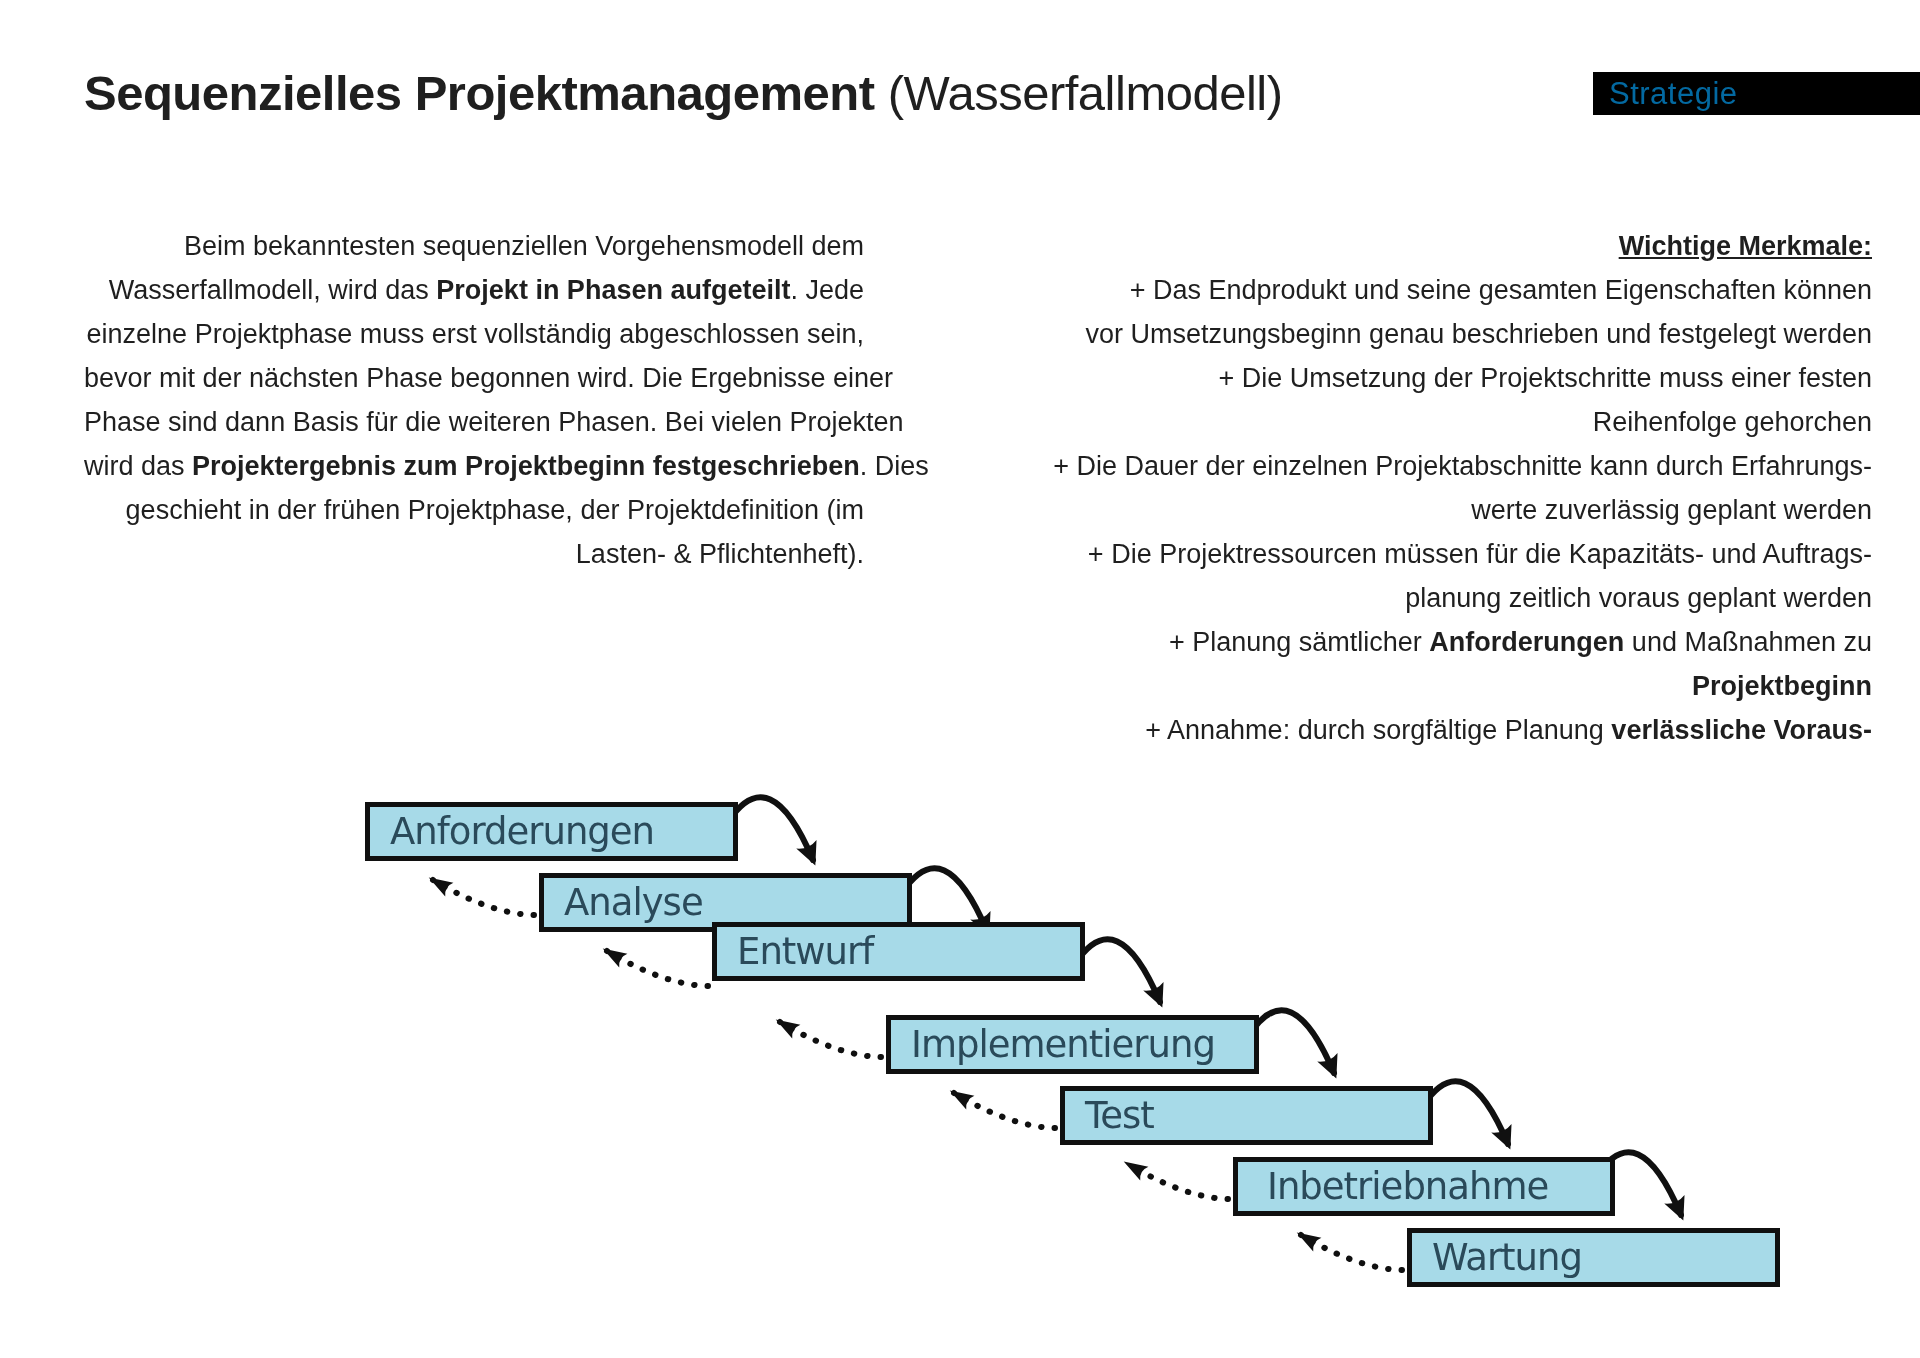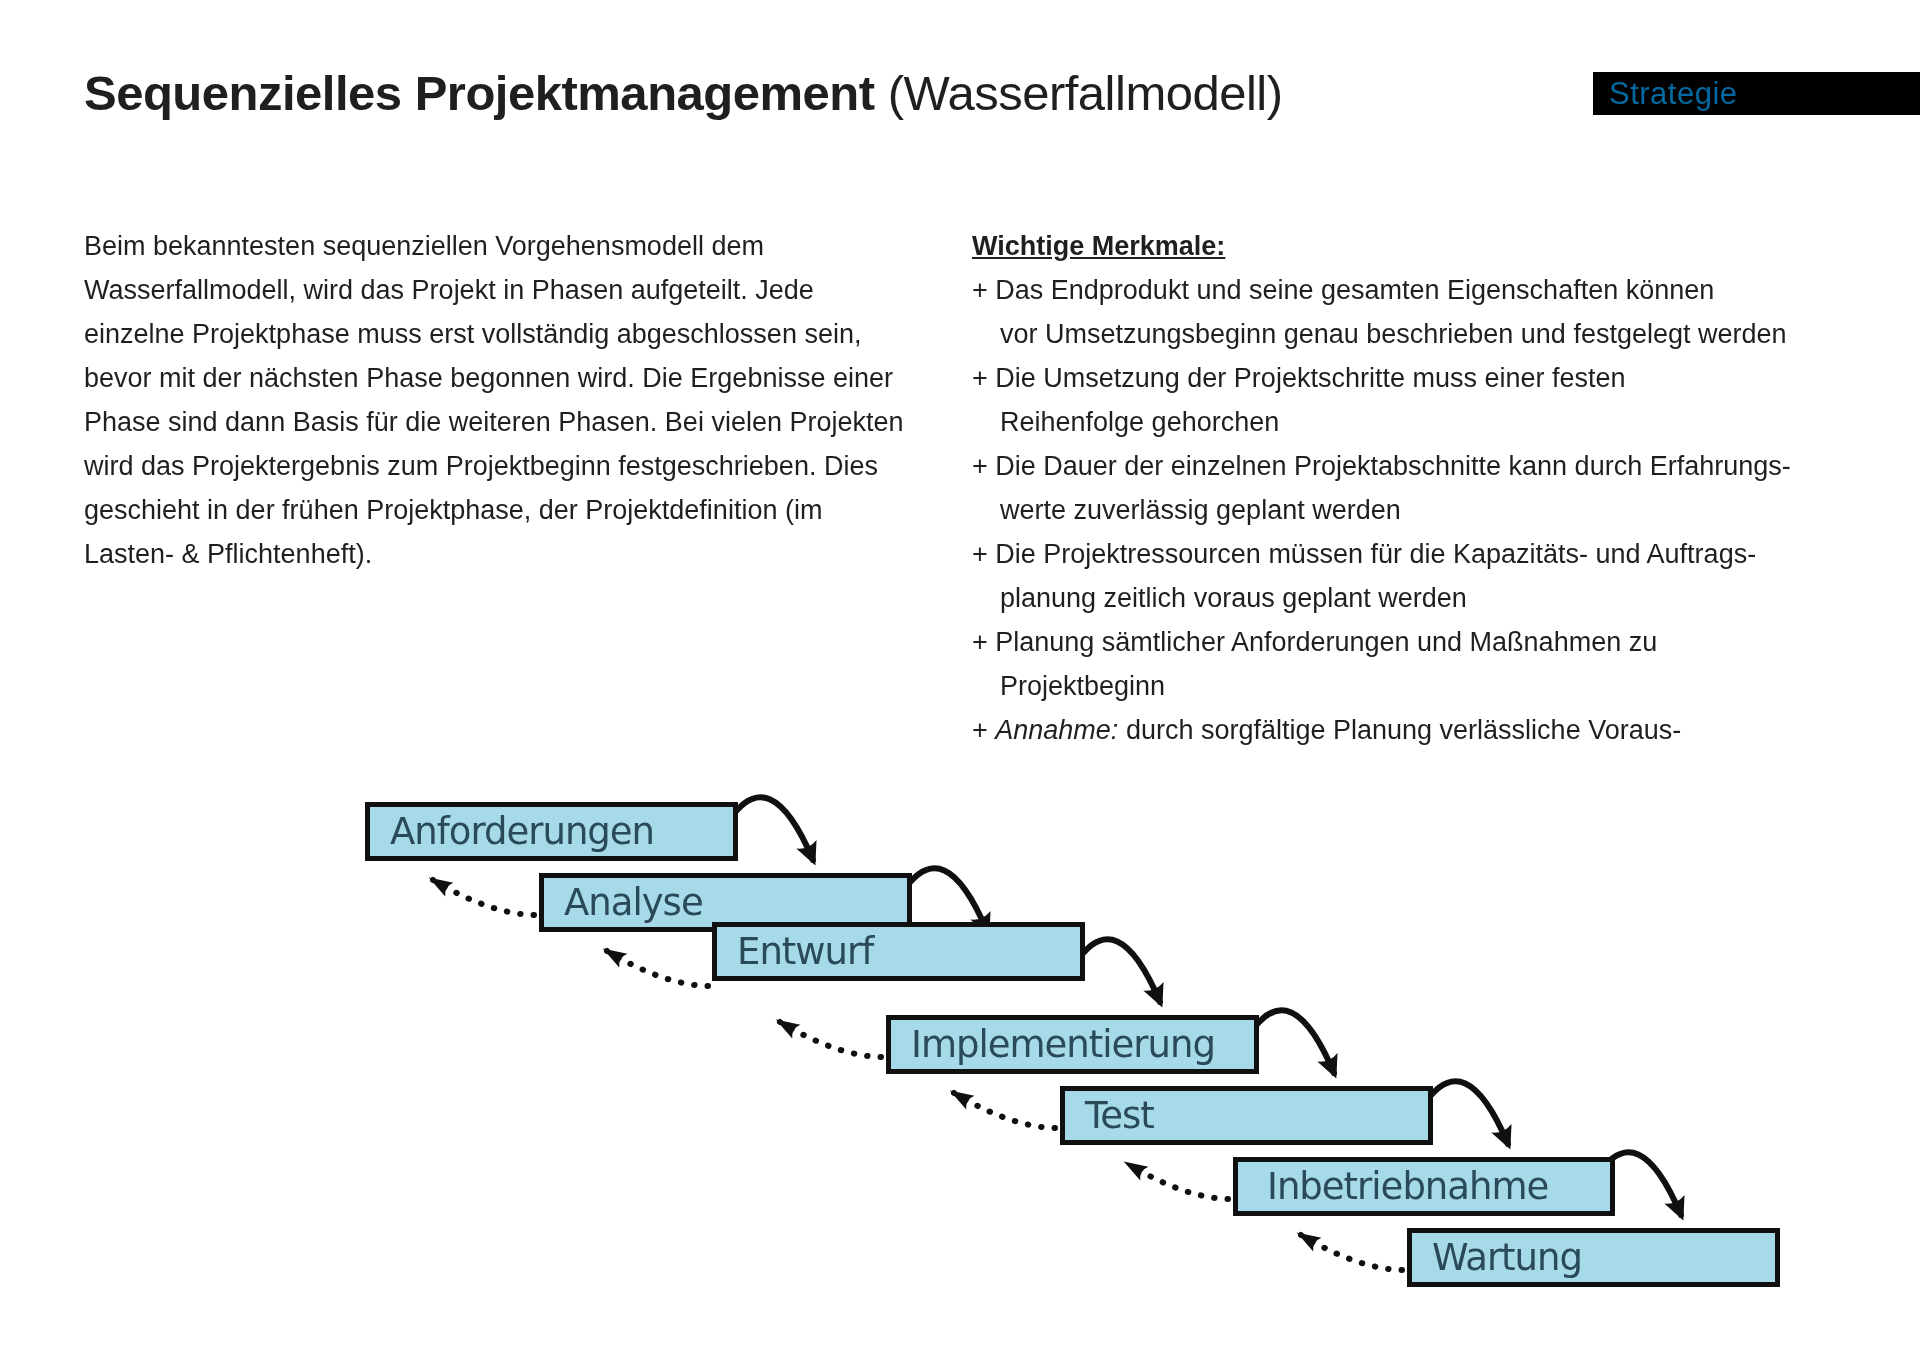--- a/index.html
+++ b/index.html
@@ -20,27 +20,27 @@
   #title .t-bold{font-weight:700;}
   #title .t-reg{font-weight:400;}
   #badge{
     position:absolute;left:1593px;top:72px;right:0;height:43px;
     background:#000000;color:#0369a1;
     display:flex;align-items:center;
     padding-left:16px;
     font-size:31px;font-weight:400;letter-spacing:0.5px;
   }
   
-  .col{position:absolute;font-size:27px;}
+  .col{position:absolute;font-size:27px;text-align:right;}
   #intro{left:84px;top:224px;width:780px;}
   #features{left:972px;top:224px;width:900px;}
   .line{height:44px;line-height:44px;white-space:nowrap;}
   .indent{padding-left:28px;}
-  .seg-b{font-weight:400;}
-  .seg-i{font-style:italic;}
+  .seg-b{font-weight:700;}
+  .seg-i{}
   .heading{font-weight:700;text-decoration:underline;}
   
   #diagram-arrows{position:absolute;left:0;top:0;width:1920px;height:1358px;pointer-events:none;}
   .phase-box{
     position:absolute;width:343px;height:49px;
     background:#a7dae8;border:5px solid #101010;
     display:flex;align-items:center;
     padding-left:20px;box-sizing:content-box;
     font-family:"DejaVu Sans", sans-serif;
     font-size:37px;letter-spacing:-1px;color:#2a4a5a;

